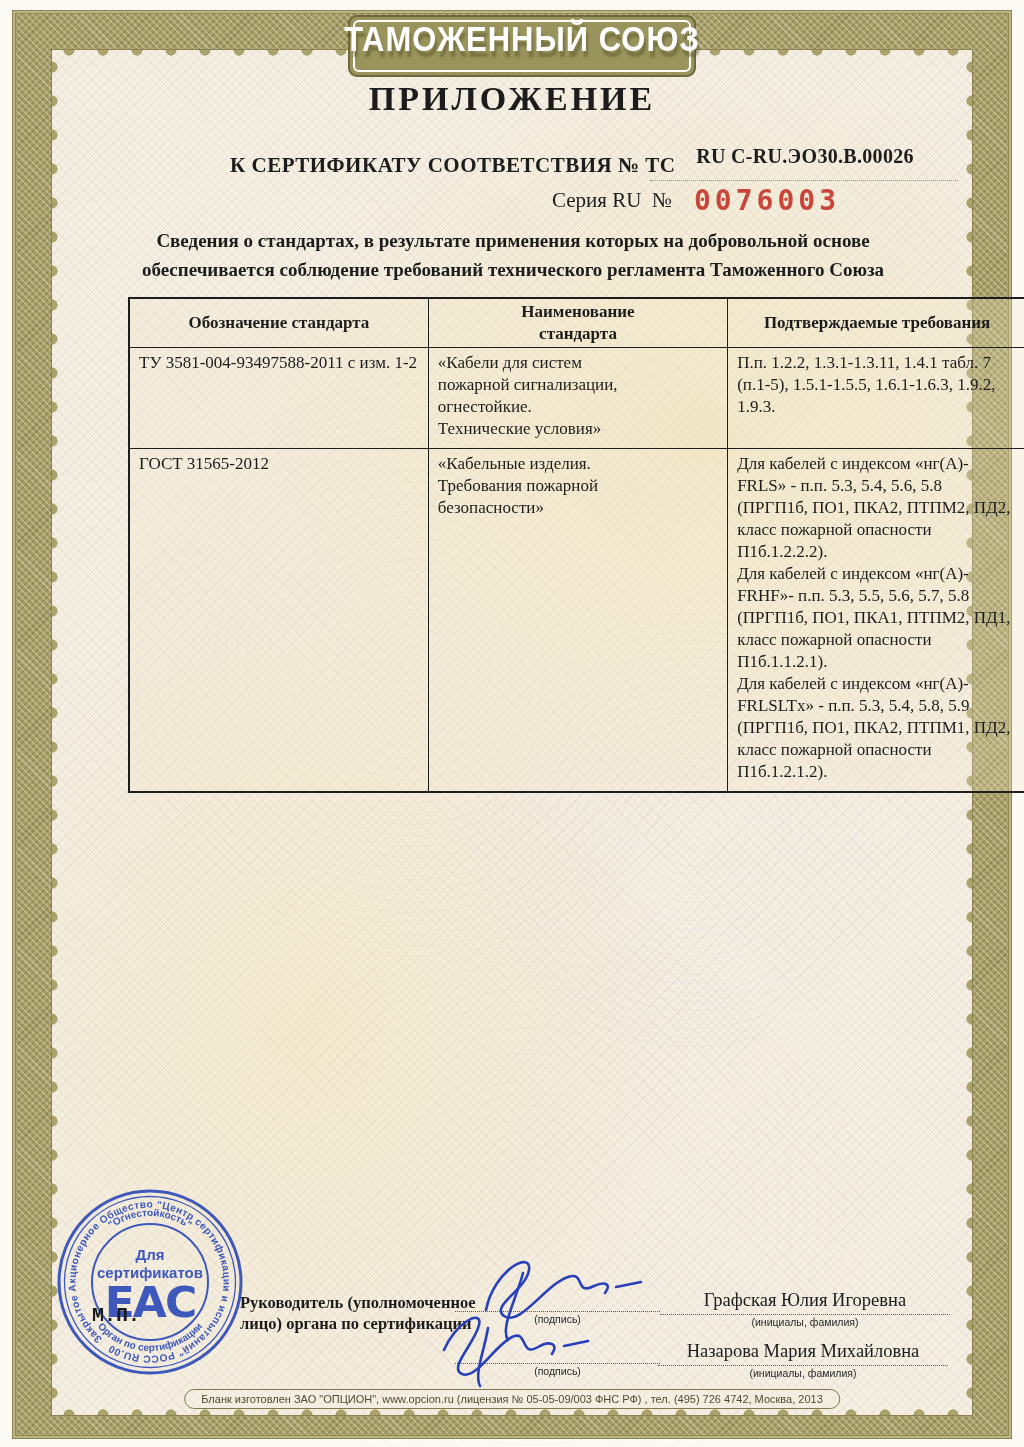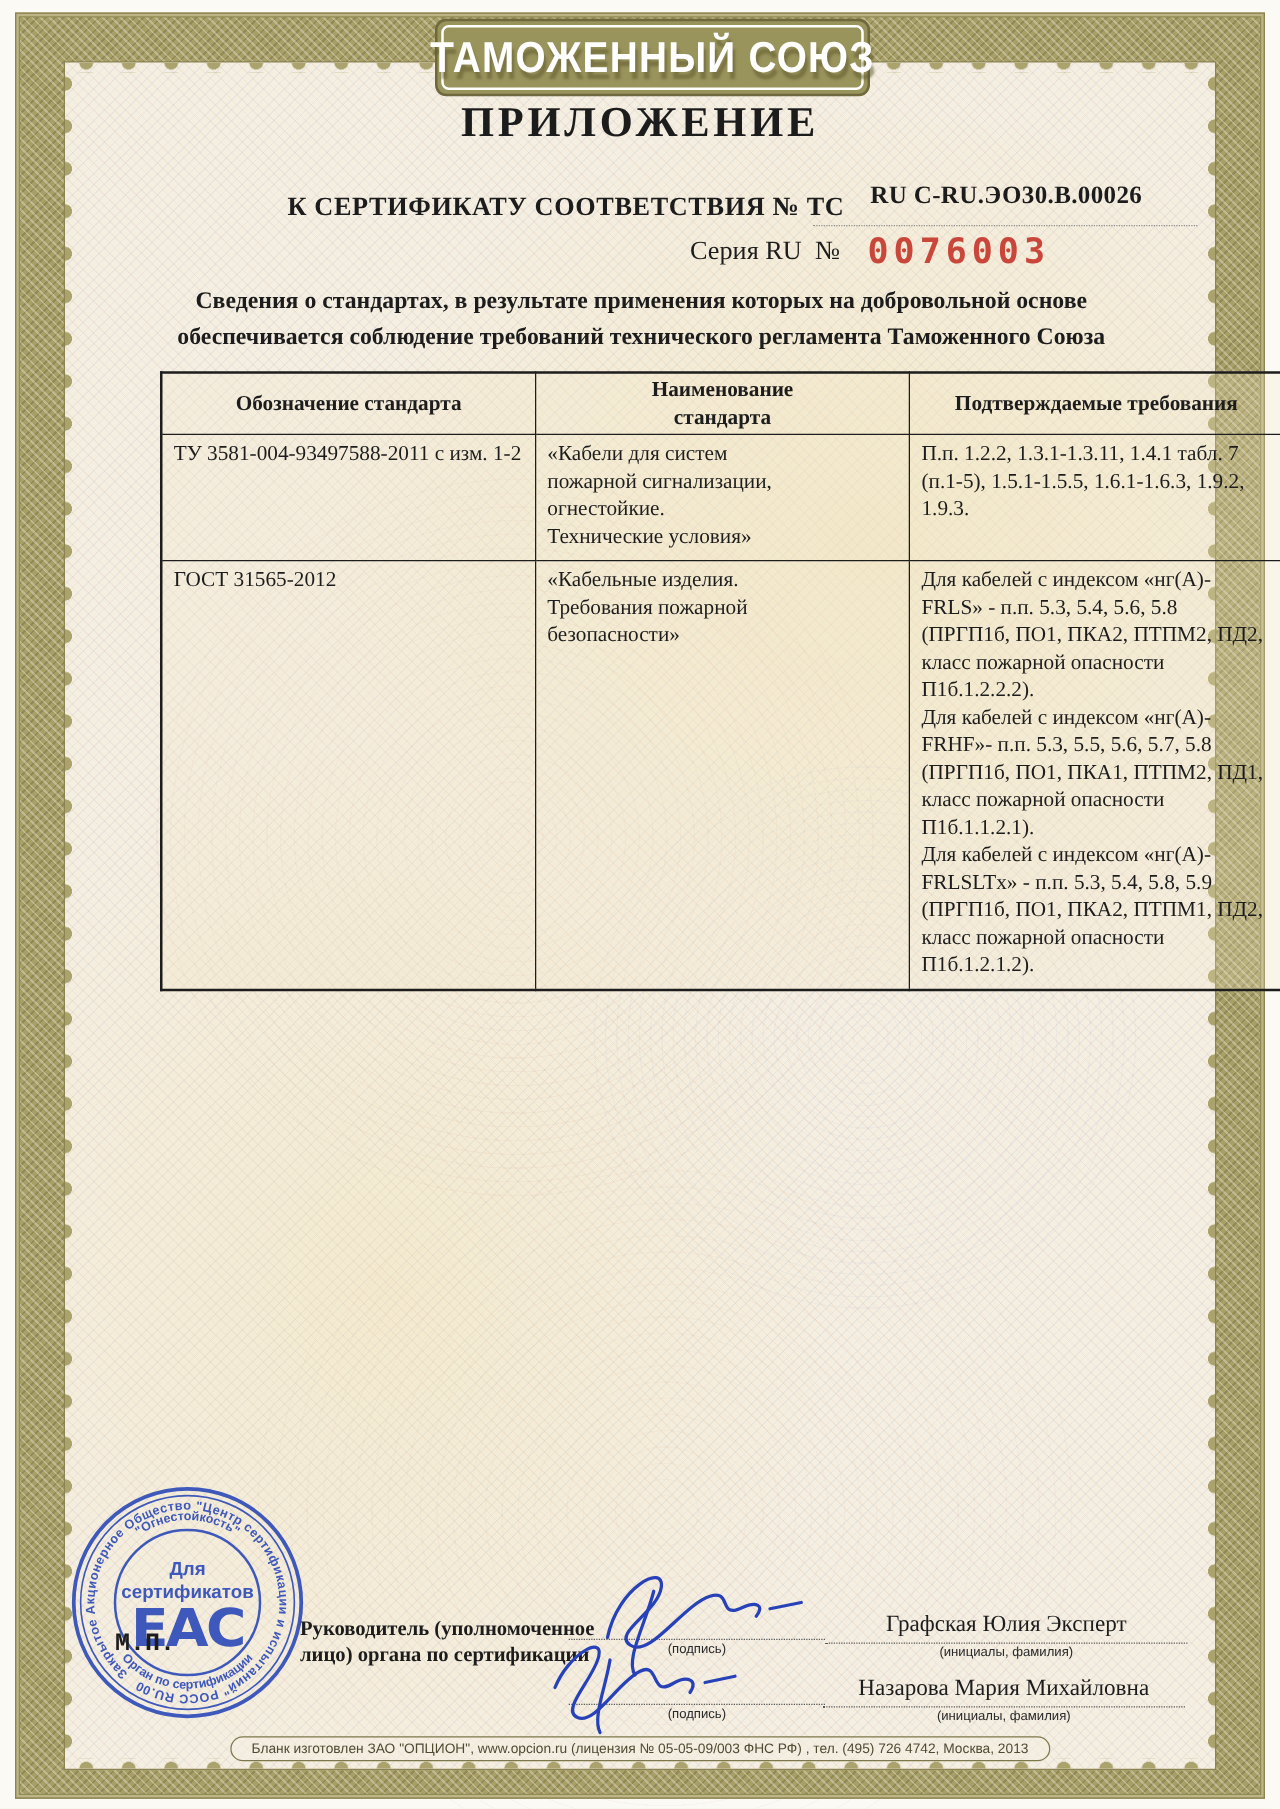--- a/index.html
+++ b/index.html
@@ -42,21 +42,21 @@
       background:repeating-radial-gradient(circle, rgba(200,120,105,.6) 0 1px, rgba(0,0,0,0) 1px 11px);}
   .r2{left:420px;top:560px;width:440px;height:440px;opacity:.09;
       background:repeating-radial-gradient(circle, rgba(120,135,205,.6) 0 1px, rgba(0,0,0,0) 1px 9px);}
   .r3{left:150px;top:880px;width:660px;height:560px;opacity:.08;
       background:repeating-radial-gradient(circle, rgba(200,130,110,.6) 0 1px, rgba(0,0,0,0) 1px 13px);}
 
   
   .banner{position:absolute;left:348px;top:15px;width:344px;height:58px;
     background:#99935c;border:2px solid #6e683c;border-radius:9px;z-index:5;}
   .banner-inner{position:absolute;inset:3px;border:2px solid #ffffff;border-radius:6px;
-    display:flex;align-items:center;justify-content:center;}
+    display:flex;align-items:flex-start;justify-content:center;}
   .banner-text{font-family:"Liberation Sans","DejaVu Sans",sans-serif;font-weight:bold;
     font-size:31px;letter-spacing:1px;color:#ffffff;transform:scaleY(1.12);
     text-shadow:2px 5px 2px rgba(95,90,45,.55);white-space:nowrap;}
 
   
   .title{position:absolute;left:0;right:0;top:80px;text-align:center;
     font-size:34px;font-weight:bold;letter-spacing:3px;}
   .subtitle{position:absolute;left:230px;top:153px;font-size:21px;font-weight:bold;
     letter-spacing:.5px;white-space:nowrap;}
   .cert-no{position:absolute;left:652px;top:145px;width:306px;text-align:center;
@@ -207,21 +207,21 @@
     </g>
   </svg>
 
   <div class="role role1">Руководитель (уполномоченное
 лицо) органа по сертификации</div>
   <div class="sigline sl1">
     <div class="line"></div>
     <div class="lbl">(подпись)</div>
   </div>
   <div class="nameblock nb1">
-    <div class="nm">Графская Юлия Эксперт</div>
+    <div class="nm">Графская Юлия Игоревна</div>
     <div class="lbl">(инициалы, фамилия)</div>
   </div>
 
   <div class="sigline sl2">
     <div class="line"></div>
     <div class="lbl">(подпись)</div>
   </div>
   <div class="nameblock nb2">
     <div class="nm">Назарова Мария Михайловна</div>
     <div class="lbl">(инициалы, фамилия)</div>

